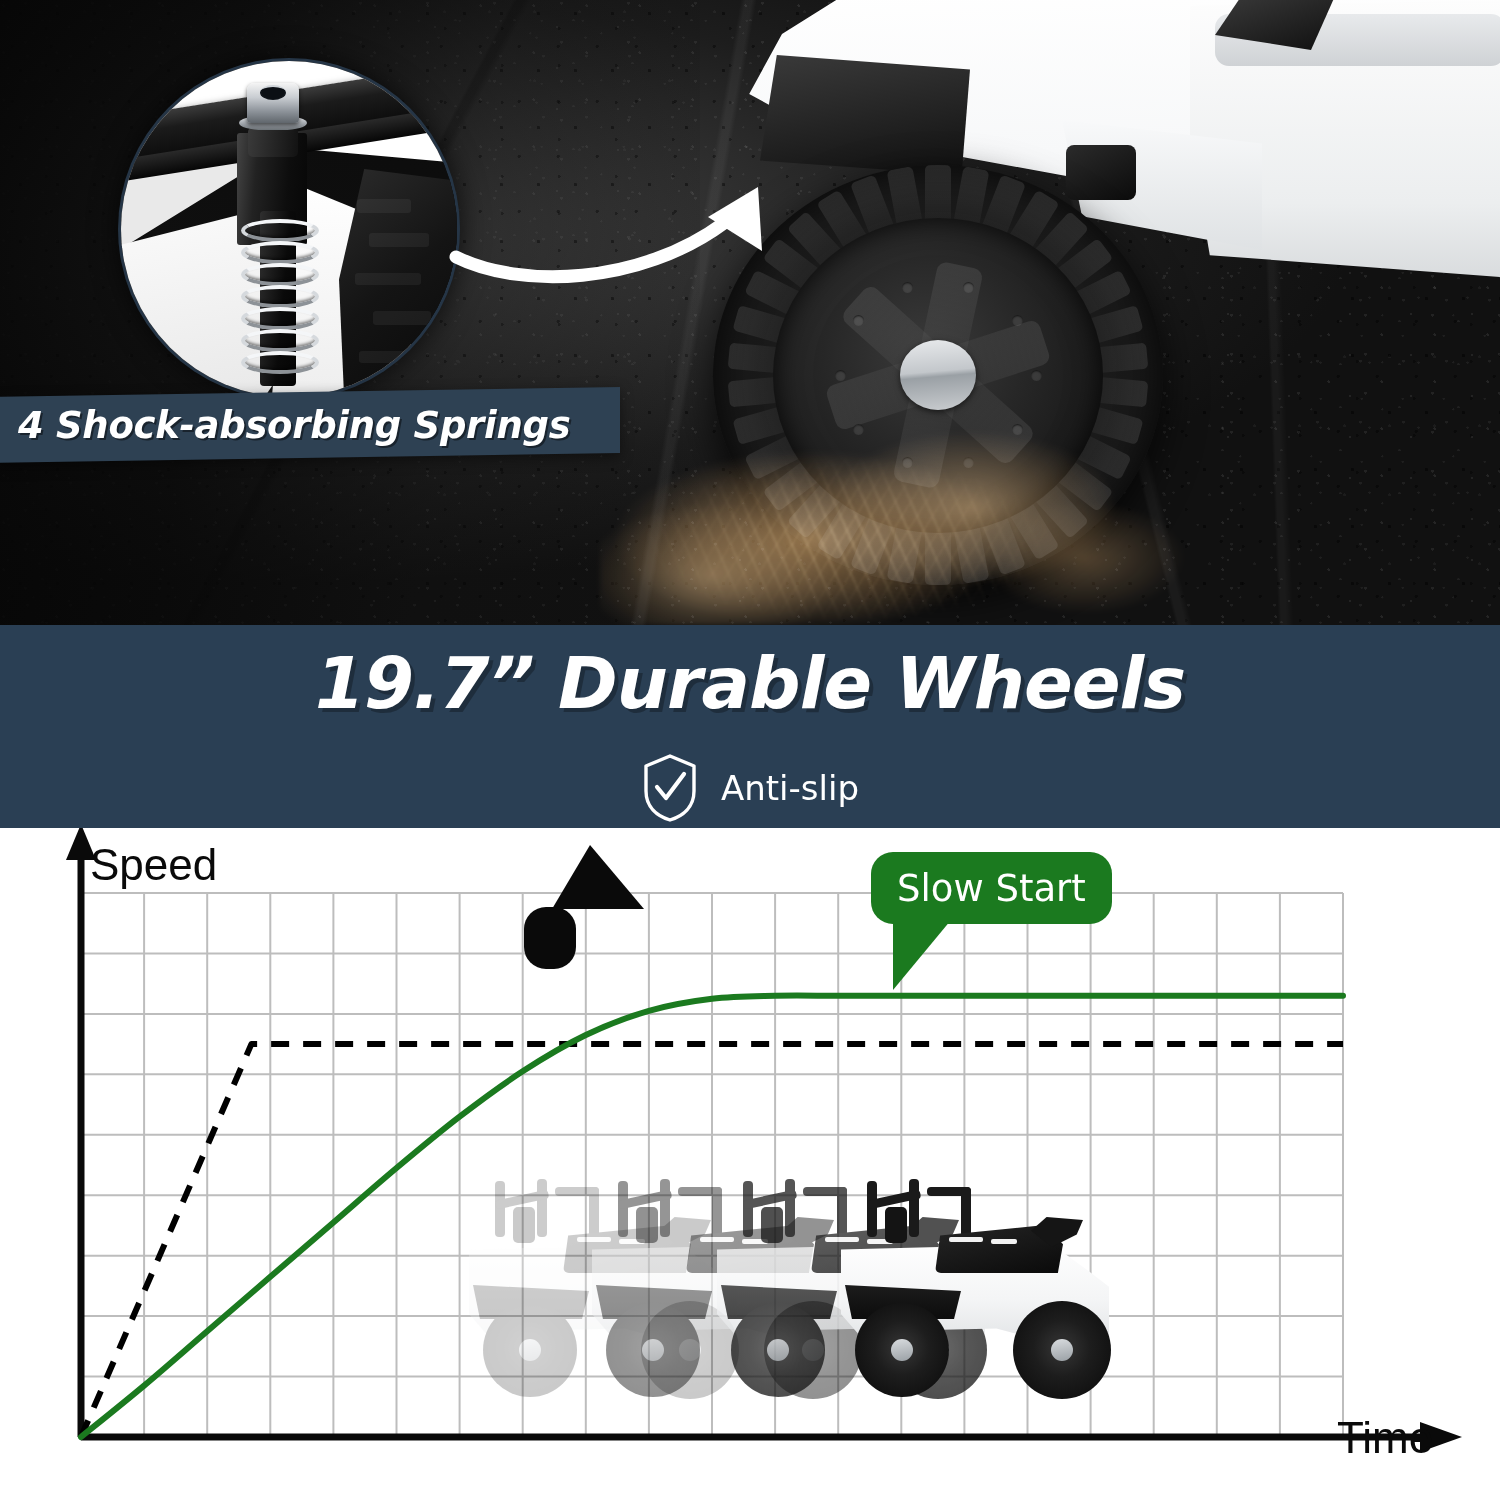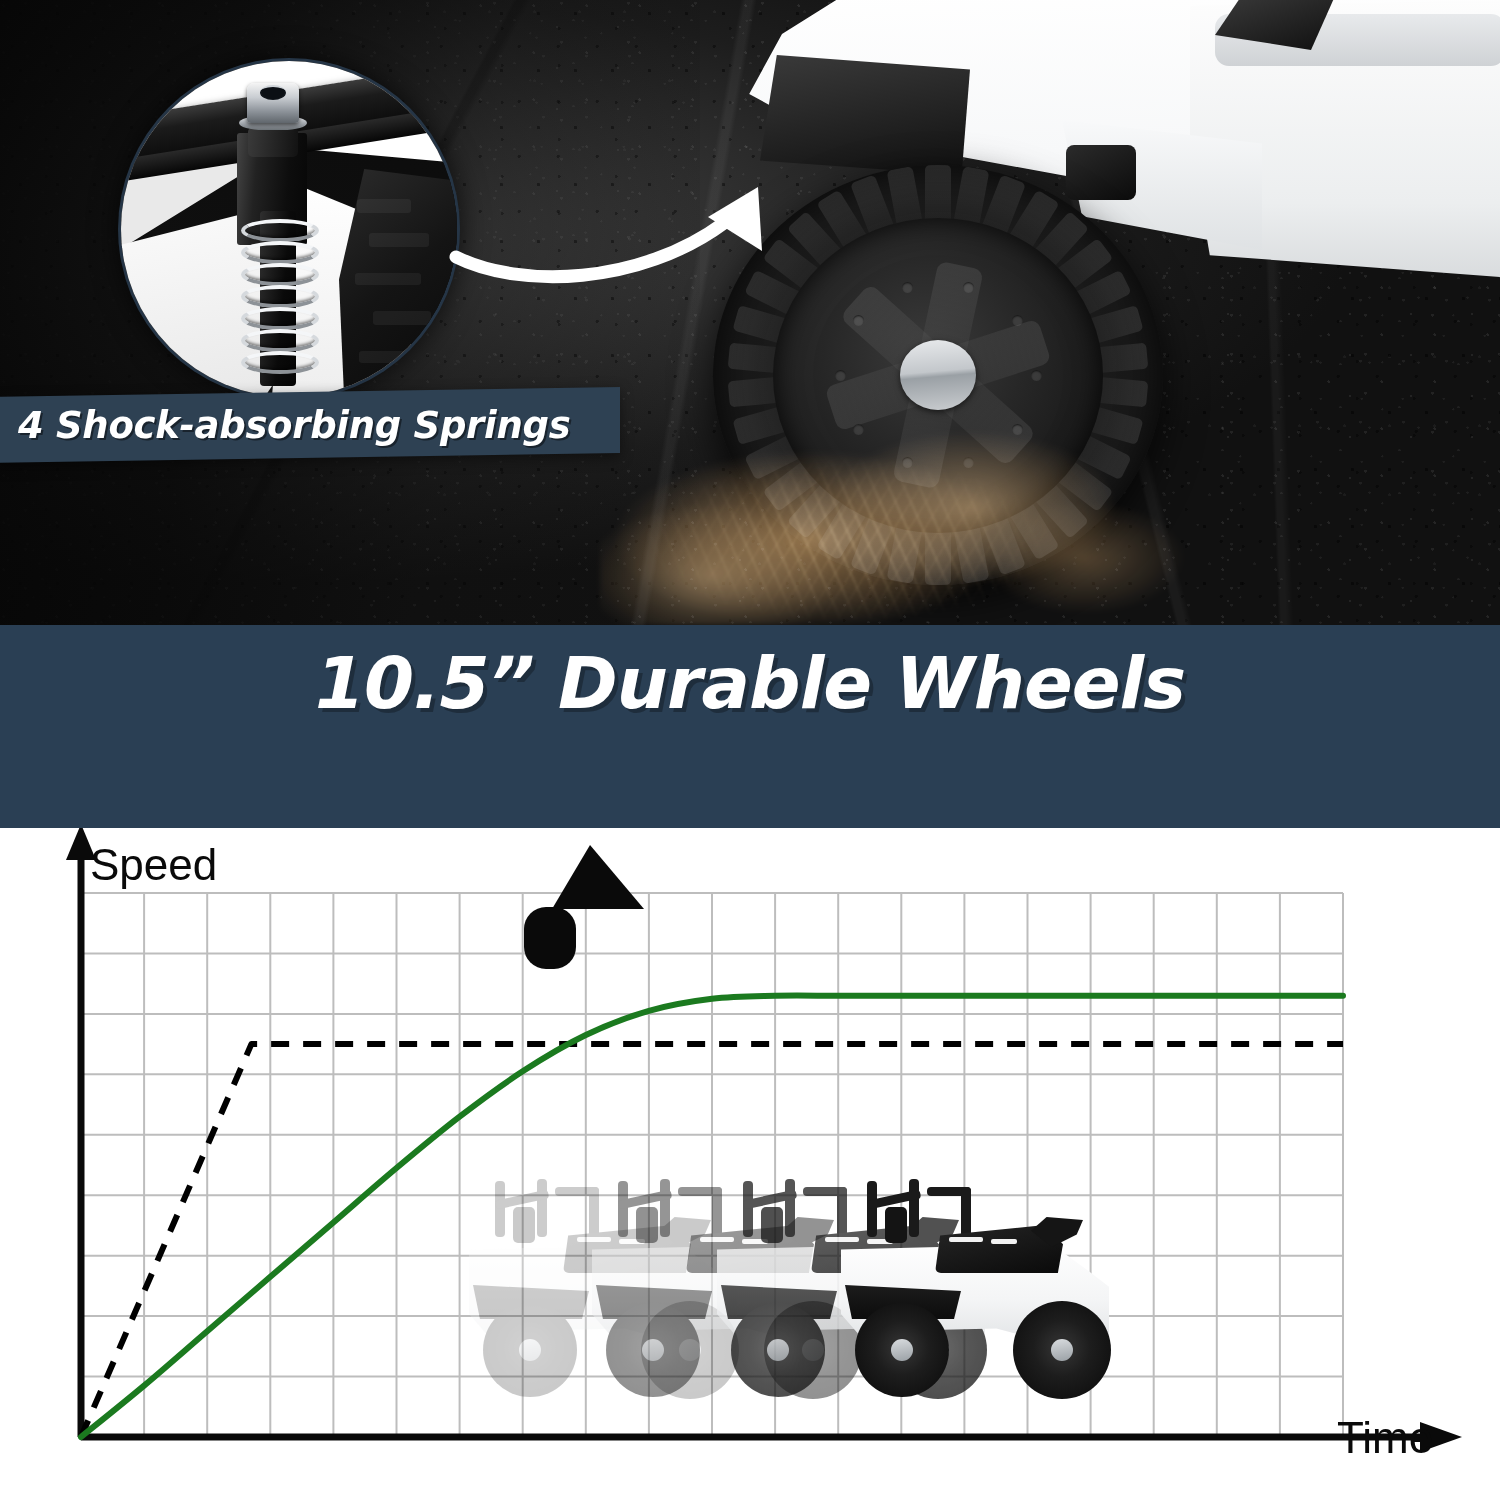--- a/index.html
+++ b/index.html
@@ -547,25 +547,32 @@
       <path d="M16,92 C80,124 200,120 284,58 L292,52" stroke="#ffffff" stroke-width="13" fill="none" stroke-linecap="round"></path>
       <polygon points="318,22 322,86 268,52" fill="#ffffff"></polygon>
     </svg>
 
     <div class="ribbon">
       <span class="ribbon-text">4 Shock-absorbing Springs</span>
     </div>
   </div>
 
   <div class="banner">
-    <div class="banner-title">10.5” Durable Wheels</div>
+    <div class="banner-title">19.7” Durable Wheels</div>
 
     <div class="banner-feats">
 
 
+      <div class="feat">
+        <svg width="58" height="70" viewBox="0 0 58 70">
+          <path d="M29,3 L53,13 L53,38 C53,54 42,63 29,67 C16,63 5,54 5,38 L5,13 Z" fill="none" stroke="#ffffff" stroke-width="3.4" stroke-linejoin="round"></path>
+          <path d="M16,34 L25,45 L43,21" fill="none" stroke="#ffffff" stroke-width="4.2" stroke-linecap="round" stroke-linejoin="round"></path>
+        </svg>
+        <span class="feat-label">Anti-slip</span>
+      </div>
 
     </div>
   </div>
 
   <div class="chart-section">
 
     <svg class="chart-svg" viewBox="0 0 1500 660">
 
       <g id="grid-group" stroke="#bdbdbd" stroke-width="2">
           <line x1="81" x2="81" y1="65" y2="609"></line>
@@ -703,18 +710,22 @@
           </div>
         <div class="cl-wheel-r">
             <div class="cl-hub"></div>
           </div>
       </div>
     </div>
 
     <div class="axis-label" id="speed-label">Speed</div>
     <div class="axis-label" id="time-label">Time</div>
 
+    <div class="bubble" id="bubble-slow">
+      <div class="tail"></div>
+      <span>Slow Start</span>
+    </div>
     <div class="bubble" id="bubble-normal">
       <div class="tail2"></div>
     </div>
 
   </div>
 </div>
 
 </body></html>

